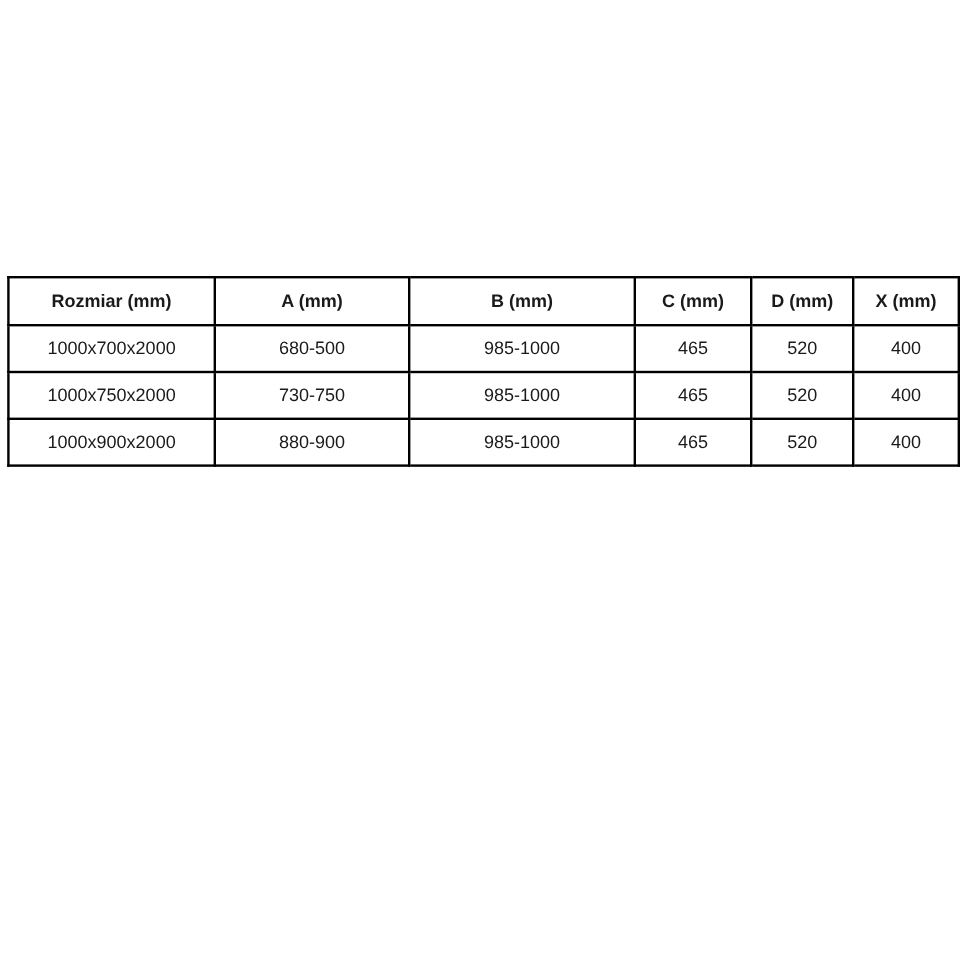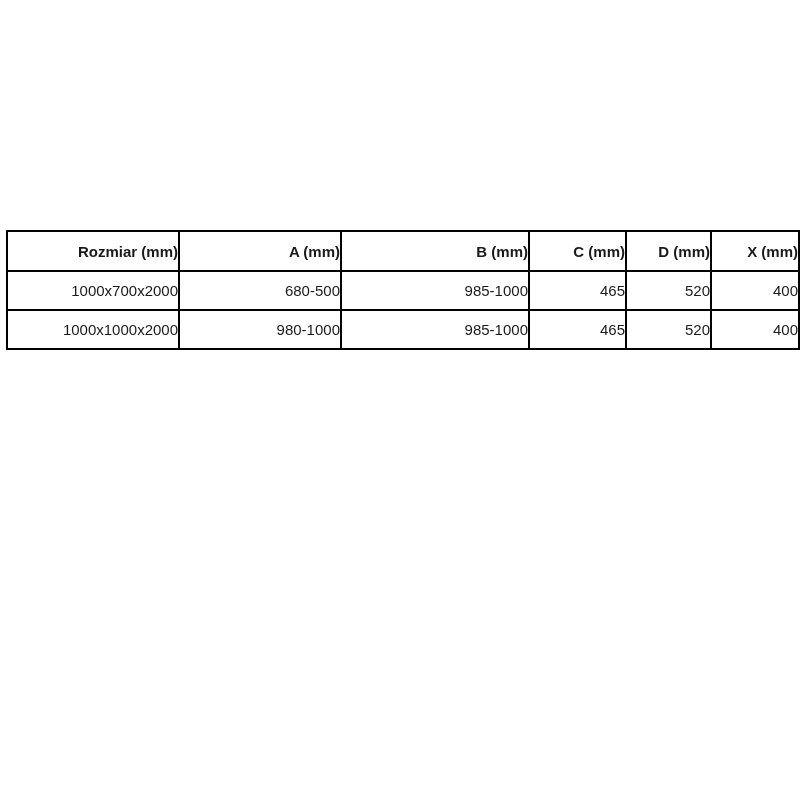--- a/index.html
+++ b/index.html
@@ -19,21 +19,21 @@
     position: absolute;
     left: 6px;
     top: 230px;
     width: 792px;
     border-collapse: collapse;
     table-layout: fixed;
   }
   table.spec-table th,
   table.spec-table td {
     border: 2px solid #000000;
-    text-align: right;
+    text-align: center;
     vertical-align: middle;
     font-size: 15px;
     color: #1a1a1a;
     padding: 0;
     overflow: hidden;
     white-space: nowrap;
   }
   table.spec-table th {
     font-weight: bold;
     height: 38px;
@@ -75,22 +75,30 @@
     <tbody>
       <tr>
         <td>1000x700x2000</td>
         <td>680-500</td>
         <td>985-1000</td>
         <td>465</td>
         <td>520</td>
         <td>400</td>
       </tr>
       <tr>
-        <td>1000x1000x2000</td>
-        <td>980-1000</td>
+        <td>1000x750x2000</td>
+        <td>730-750</td>
+        <td>985-1000</td>
+        <td>465</td>
+        <td>520</td>
+        <td>400</td>
+      </tr>
+      <tr>
+        <td>1000x900x2000</td>
+        <td>880-900</td>
         <td>985-1000</td>
         <td>465</td>
         <td>520</td>
         <td>400</td>
       </tr>
     </tbody>
   </table>
 </div>
 
 </body></html>

